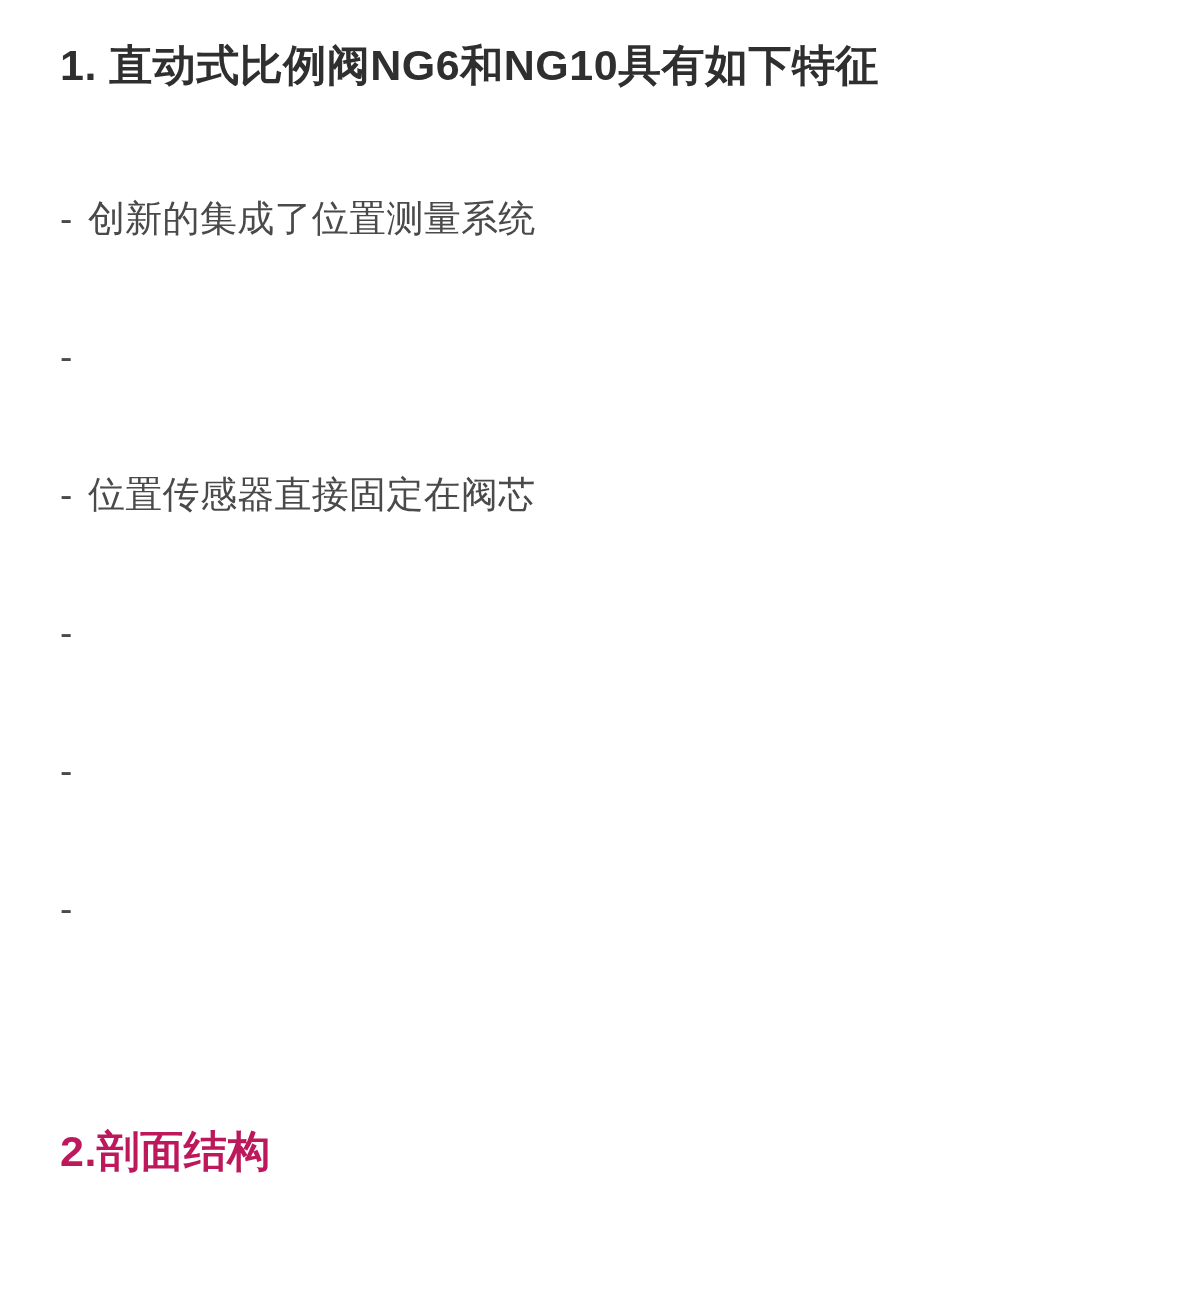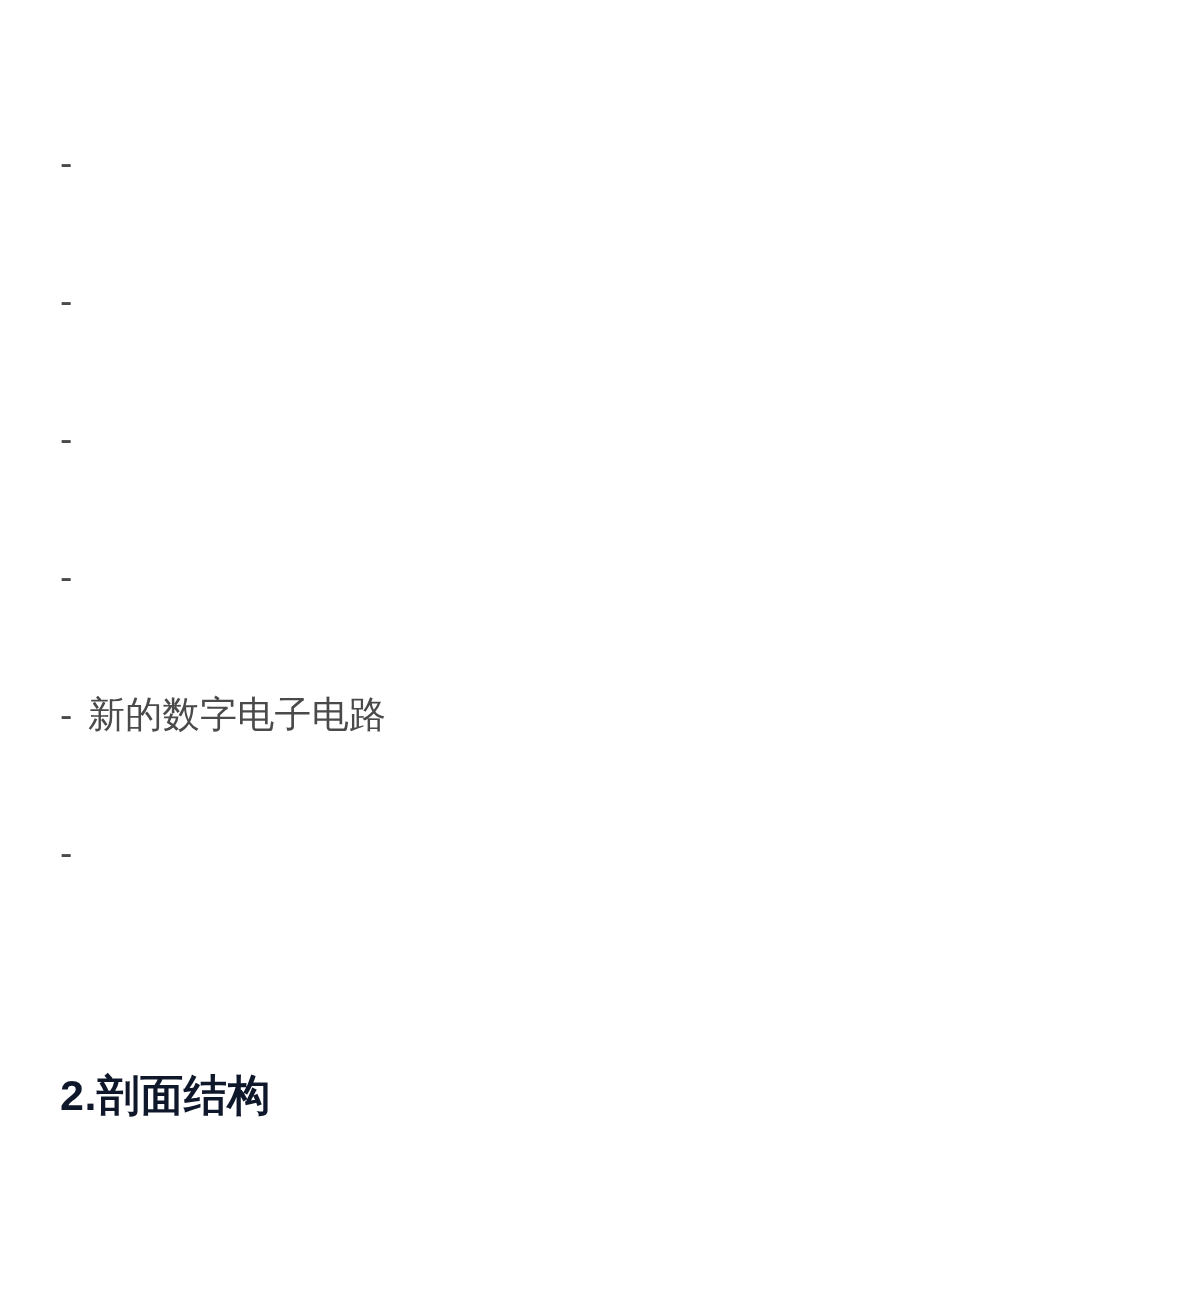--- a/index.html
+++ b/index.html
@@ -55,71 +55,73 @@
   .bullet-text {
     display: inline-block;
   }
   
   .gap-after-heading { height: 100px; }
   .item-gap { height: 88px; }
   .gap-before-section2 { height: 190px; }
   .heading2 {
     font-size: 43px;
     font-weight: 700;
-    color: #0f172a;
+    color: #be185d;
     letter-spacing: 0.5px;
     line-height: 1.3;
     margin: 0;
     padding: 0;
   }
 </style>
 </head>
 <body>
 
 <div class="page">
 
+  <h1 class="heading">1. 直动式比例阀NG6和NG10具有如下特征</h1>
 
   <div class="gap-after-heading"></div>
 
   <ul class="bullet-list">
 
     <li class="bullet-item">
       <span class="dash">-</span>
+      <span class="bullet-text">创新的集成了位置测量系统</span>
+    </li>
+
+    <div class="item-gap"></div>
+
+    <li class="bullet-item">
+      <span class="dash">-</span>
+    </li>
+
+    <div class="item-gap"></div>
+
+    <li class="bullet-item">
+      <span class="dash">-</span>
+      <span class="bullet-text">位置传感器直接固定在阀芯</span>
     </li>
 
     <div class="item-gap"></div>
 
     <li class="bullet-item">
       <span class="dash">-</span>
     </li>
 
     <div class="item-gap"></div>
 
     <li class="bullet-item">
       <span class="dash">-</span>
     </li>
 
     <div class="item-gap"></div>
 
     <li class="bullet-item">
       <span class="dash">-</span>
     </li>
 
-    <div class="item-gap"></div>
-
-    <li class="bullet-item">
-      <span class="dash">-</span>
-      <span class="bullet-text">新的数字电子电路</span>
-    </li>
-
-    <div class="item-gap"></div>
-
-    <li class="bullet-item">
-      <span class="dash">-</span>
-    </li>
-
   </ul>
 
   <div class="gap-before-section2"></div>
 
   <h2 class="heading2">2.剖面结构</h2>
 
 </div>
 
 </body></html>

